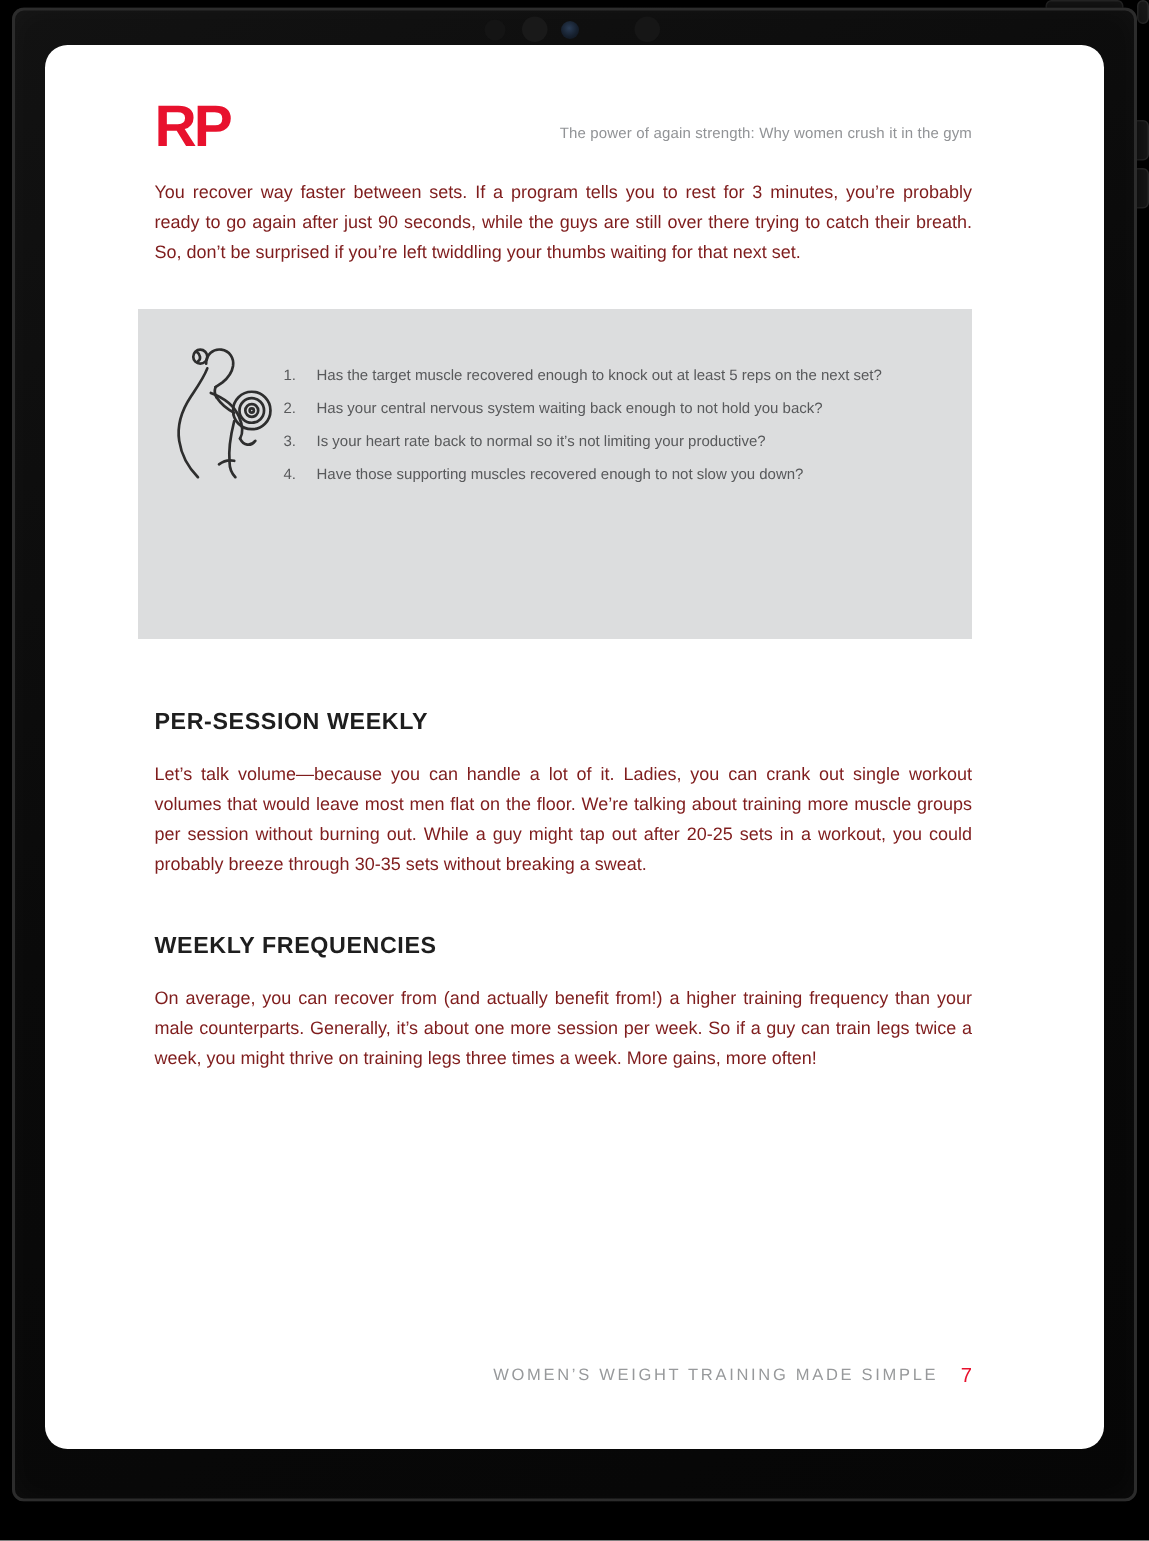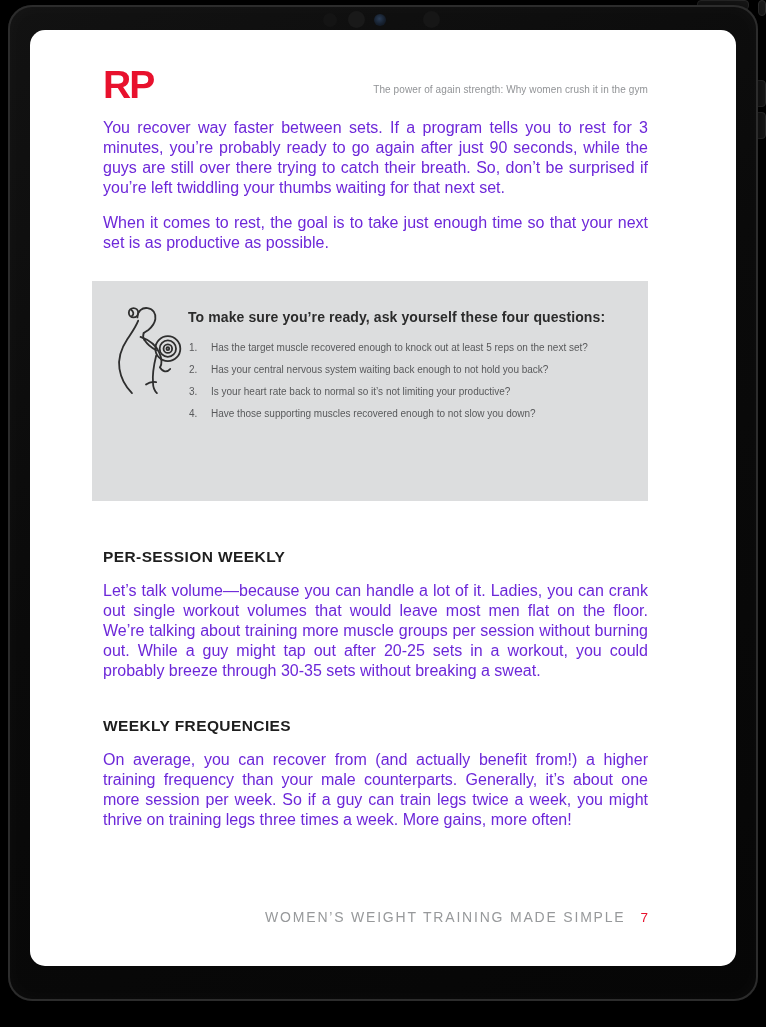--- a/index.html
+++ b/index.html
@@ -16,21 +16,21 @@
     border:1px solid #2e2e2e; border-radius:4px; box-sizing:border-box;
   }
   .btn-top    { left:697px; top:0;    width:52px; height:10px; }
   .btn-corner { left:758px; top:0;    width:8px;  height:16px; }
   .btn-vol-up   { left:750px; top:80px;  width:16px; height:27px; }
   .btn-vol-down { left:750px; top:112px; width:16px; height:27px; }
 
   .tablet {
     position:absolute; left:8px; top:5px; width:750px; height:996px;
     background:linear-gradient(150deg,#121212 0%,#0a0a0a 45%,#060606 100%);
-    border-radius:24px;
+    border-radius:8px;
     box-shadow: inset 0 0 0 2px #2c2c2c, inset 0 0 22px rgba(255,255,255,0.03), 0 0 18px rgba(0,0,0,0.8);
   }
 
   .camera-dot { position:absolute; border-radius:50%; }
   .cam-1 { left:315px; top:8px;  width:14px; height:14px; background:#141414; }
   .cam-2 { left:340px; top:6px;  width:17px; height:17px; background:#191919; }
   .cam-3 { left:366px; top:9px;  width:12px; height:12px;
            background:radial-gradient(circle at 45% 40%, #2a3c55 0%, #16202e 55%, #0d1118 100%); }
   .cam-4 { left:415px; top:6px;  width:17px; height:17px; background:#161616; }
 
@@ -52,21 +52,21 @@
 
   
   .section-heading {
     margin:0; font-size:15.5px; font-weight:bold; color:#1e1e1e; letter-spacing:0.4px;
   }
   .h-rest    { margin-top:32px; }
   .h-session { margin-top:47px; }
   .h-weekly  { margin-top:36px; }
 
   .body-text {
-    margin:15px 0 0 0; font-size:16px; line-height:20px; color:#6d28d9;
+    margin:15px 0 0 0; font-size:12px; line-height:20px; color:#7f1d1d;
     text-align:justify;
   }
 
   
   .callout {
     margin:28px 0 0 -11px; width:556px; box-sizing:border-box;
     background:#dcddde;
     display:flex; align-items:flex-start;
     padding:22px 24px 24px 12px; min-height:220px;
   }
@@ -86,21 +86,21 @@
   }
   .callout-list li::before {
     content:counter(q) "."; position:absolute; left:1px; color:#58595b;
   }
 
   
   .page-footer {
     position:absolute; top:879px; right:88px;
     display:flex; align-items:center; gap:15px;
   }
-  .footer-book-title { font-size:14px; letter-spacing:1.8px; color:#97999b; }
+  .footer-book-title { font-size:11px; letter-spacing:1.8px; color:#97999b; }
   .footer-page-number { font-size:13.5px; color:#e8112d; }
 </style>
 </head>
 <body>
 
 <div class="hw-btn btn-top"></div>
 <div class="hw-btn btn-corner"></div>
 <div class="hw-btn btn-vol-up"></div>
 <div class="hw-btn btn-vol-down"></div>
 
@@ -115,21 +115,20 @@
 
   <div class="screen">
     <div class="page">
 
       <div class="page-header">
         <div class="logo">RP</div>
         <div class="running-title">The power of again strength: Why women crush it in the gym</div>
       </div>
 
       <p class="body-text">You recover way faster between sets. If a program tells you to rest for 3 minutes, you’re probably ready to go again after just 90 seconds, while the guys are still over there trying to catch their breath. So, don’t be surprised if you’re left twiddling your thumbs waiting for that next set.</p>
-      <p class="body-text">When it comes to rest, the goal is to take just enough time so that your next set is as productive as possible.</p>
 
       <div class="callout">
         <div class="callout-figure">
           <svg viewBox="0 0 100 120" aria-hidden="true">
             <g fill="none" stroke="#2e2e2e" stroke-width="2.3" stroke-linecap="round" stroke-linejoin="round">
 
               <circle cx="34" cy="11" r="6"></circle>
               <path d="M31,7 C34,9 35,13 32,15"></path>
 
               <path d="M39,17 C39,9 45,4 52,5 C59,6 63,12 62,19 C61,25 58,29 53,33 L47,37"></path>
@@ -148,21 +147,20 @@
               <path d="M50,103 C54,100 59,99 63,100"></path>
 
               <circle cx="78" cy="57" r="16"></circle>
               <circle cx="78" cy="57" r="10.5"></circle>
               <circle cx="78" cy="57" r="5.5"></circle>
               <circle cx="78" cy="57" r="1.8"></circle>
             </g>
           </svg>
         </div>
         <div class="callout-body">
-          <p class="callout-title">To make sure you’re ready, ask yourself these four questions:</p>
           <ol class="callout-list">
             <li>Has the target muscle recovered enough to knock out at least 5 reps on the next set?</li>
             <li>Has your central nervous system waiting back enough to not hold you back?</li>
             <li>Is your heart rate back to normal so it’s not limiting your productive?</li>
             <li>Have those supporting muscles recovered enough to not slow you down?</li>
           </ol>
         </div>
       </div>
 
       <h2 class="section-heading h-session">PER-SESSION WEEKLY</h2>

